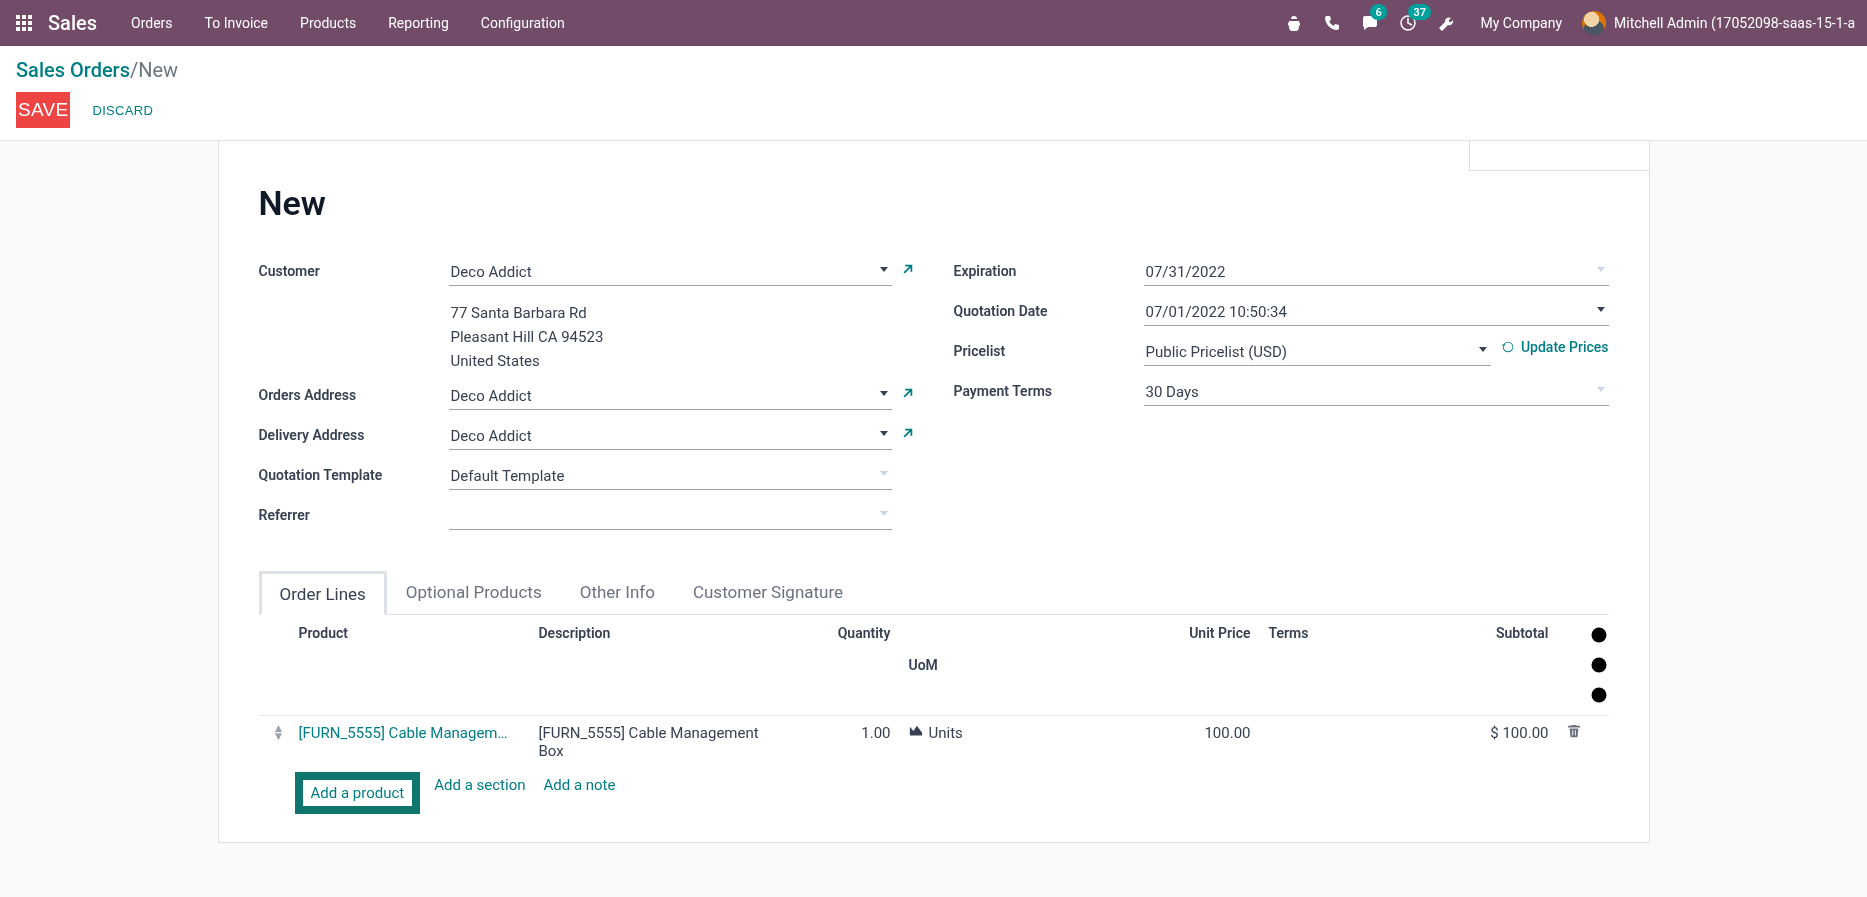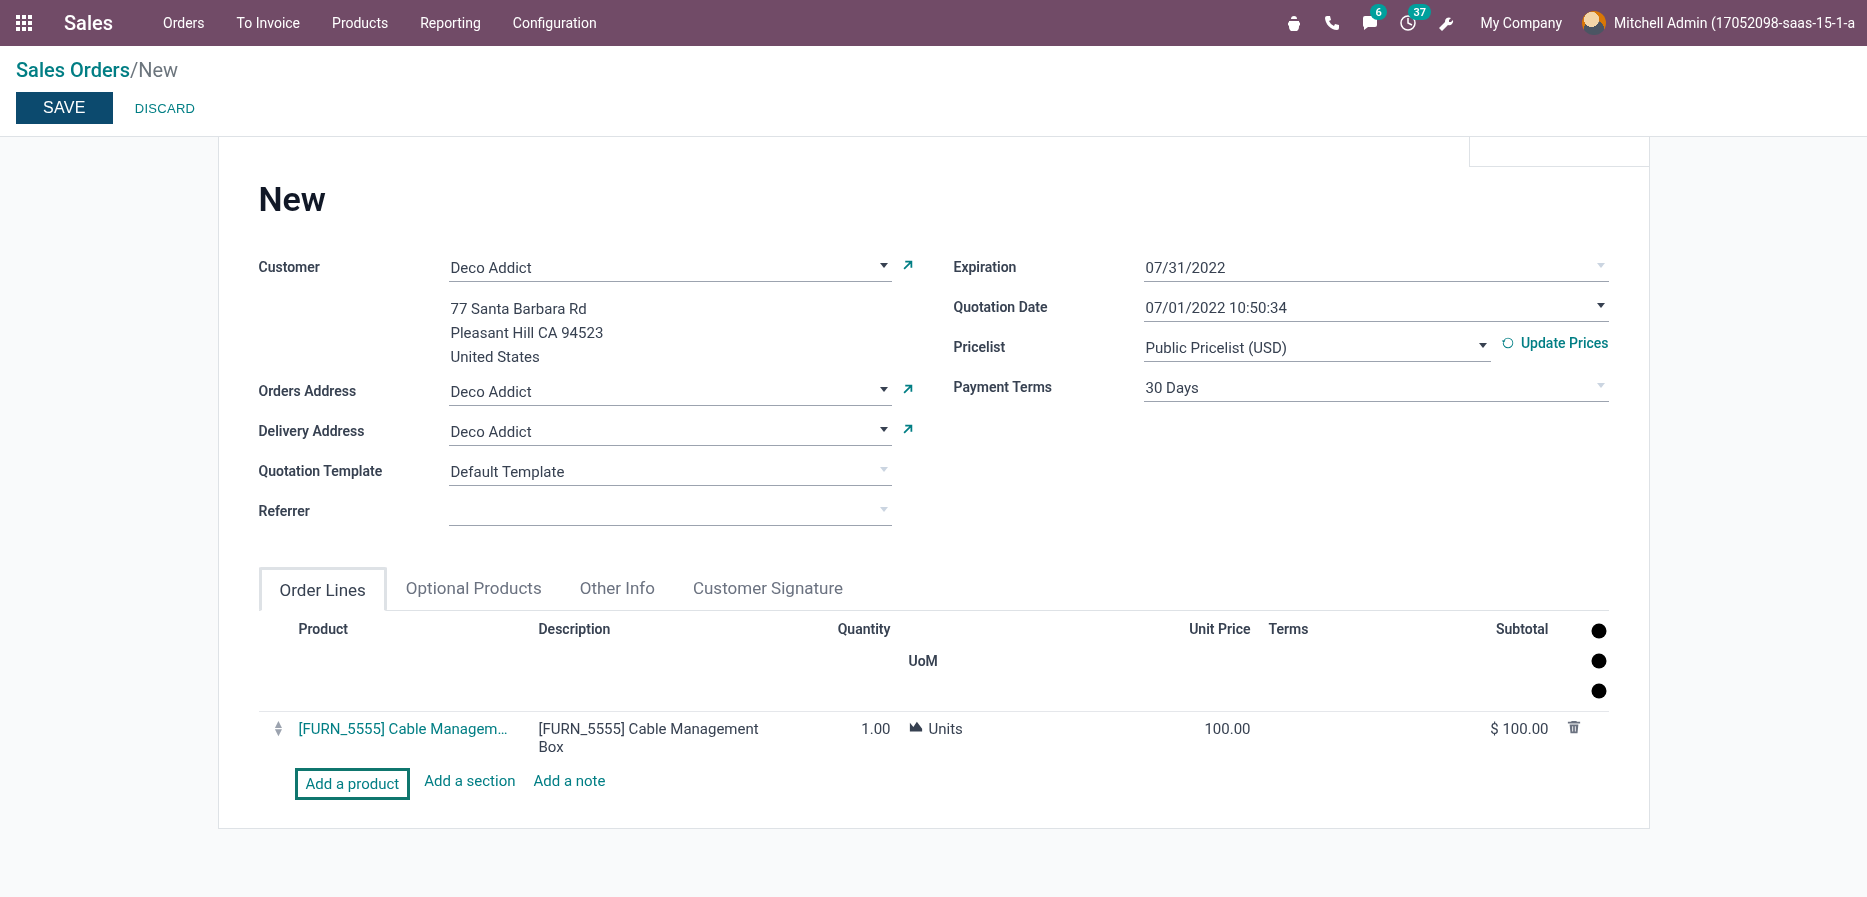--- a/index.html
+++ b/index.html
@@ -1,20 +1,20 @@
 <!DOCTYPE html>
 <html><head>
 <meta charset="utf-8">
 <style>
 * { box-sizing: border-box; margin: 0; padding: 0; }
 body { font-family: -apple-system, BlinkMacSystemFont, "Segoe UI", Roboto, Helvetica, Arial, sans-serif; font-size: 14px; color: #374151; background: #f9fafb; }
 
 
 .navbar { background: #714B67; color: #fff; display: flex; align-items: center; height: 46px; padding: 0 4px; }
-.navbar-left { display: flex; align-items: center; gap: 16px; }
+.navbar-left { display: flex; align-items: center; gap: 0; }
 .apps-btn { width: 40px; height: 46px; display: flex; align-items: center; justify-content: center; cursor: pointer; }
 .apps-grid { display: grid; grid-template-columns: repeat(3, 4px); grid-template-rows: repeat(3, 4px); gap: 2px; }
 .apps-grid span { background: #fff; width: 4px; height: 4px; }
 .navbar-brand { font-size: 20px; font-weight: 500; padding: 0 18px 0 4px; color: #fff; }
 .navbar-menu { display: flex; gap: 0; }
 .navbar-menu-item { padding: 0 16px; height: 28px; display: flex; align-items: center; color: #fff; cursor: pointer; font-size: 14px; }
 .navbar-right { margin-left: auto; display: flex; align-items: center; gap: 10px; padding-right: 8px; }
 .navbar-icon { width: 28px; height: 46px; display: flex; align-items: center; justify-content: center; cursor: pointer; position: relative; }
 .navbar-icon svg { width: 16px; height: 16px; fill: #fff; }
 .badge { position: absolute; top: 4px; left: 14px; background: #00A09D; color: #fff; font-size: 11px; font-weight: 600; border-radius: 10px; padding: 0 5px; min-width: 16px; height: 16px; display: flex; align-items: center; justify-content: center; }
@@ -23,21 +23,21 @@
 .avatar { width: 24px; height: 24px; border-radius: 50%; background: #d97706; background-image: radial-gradient(circle at 40% 35%, #f3d5a8 0%, #f3d5a8 35%, transparent 36%), radial-gradient(circle at 50% 80%, #4b5563 0%, #4b5563 45%, transparent 46%); }
 .user-name { color: #fff; font-size: 14px; white-space: nowrap; max-width: 260px; overflow: hidden; }
 
 
 .control-panel { background: #fff; border-bottom: 1px solid #dee2e6; padding: 8px 16px 12px 16px; }
 .breadcrumb { display: flex; align-items: baseline; gap: 0; font-size: 20px; margin-bottom: 10px; margin-top: 4px; }
 .breadcrumb-link { color: #017e84; cursor: pointer; font-weight: 500; }
 .breadcrumb-sep { color: #6c757d; }
 .breadcrumb-current { color: #6c757d; }
 .action-buttons { display: flex; gap: 8px; align-items: center; }
-.btn-primary { background: #0c4a6e; color: #fff; border: none; padding: 7px 27px; font-size: 16px; font-weight: 500; cursor: pointer; letter-spacing: 0.3px; }
+.btn-primary { background: #ef4444; color: #fff; border: none; padding: 7px 2px; font-size: 19px; font-weight: 500; cursor: pointer; letter-spacing: 0.3px; }
 .btn-secondary { background: transparent; color: #017e84; border: none; padding: 7px 14px; font-size: 13px; font-weight: 500; cursor: pointer; letter-spacing: 0.3px; }
 
 
 .form-wrap { padding: 0; display: flex; justify-content: center; }
 .form-sheet { background: #fff; border: 1px solid #dee2e6; border-top: none; width: 1432px; margin: 0; padding: 0 0 24px 0; position: relative; }
 .form-inner { padding: 24px 40px 0 40px; }
 .form-title { font-size: 34px; font-weight: 600; color: #111827; margin: 18px 0 36px 0; }
 
 .form-grid { display: flex; gap: 40px; }
 .form-col { flex: 1; }
@@ -74,21 +74,21 @@
 .col-subtotal { flex: 1; text-align: right; padding-right: 10px; }
 .col-trash { width: 30px; display: flex; align-items: center; justify-content: center; }
 .col-menu { width: 20px; display: flex; align-items: center; justify-content: center; cursor: pointer; }
 .product-link { color: #017e84; cursor: pointer; white-space: nowrap; overflow: hidden; text-overflow: ellipsis; }
 .drag-handle { color: #9ca3af; cursor: grab; font-size: 12px; line-height: 0.7; }
 .chart-icon svg { width: 14px; height: 14px; fill: #374151; }
 .trash-icon svg { width: 14px; height: 14px; fill: #6b7280; cursor: pointer; }
 
 .add-links-row { display: flex; gap: 18px; padding: 8px 0 8px 40px; }
 .add-link { color: #017e84; cursor: pointer; font-size: 15px; }
-.box-highlight { border: 3px solid #0f766e; padding: 4px 8px; margin: -4px -4px; }
+.box-highlight { border: 8px solid #0f766e; padding: 4px 8px; margin: -4px -4px; }
 
 .right-toolbar { position: absolute; top: 0; right: 0; width: 180px; height: 30px; border-left: 1px solid #dee2e6; border-bottom: 1px solid #dee2e6; }
 </style>
 </head>
 <body>
 
 <div class="navbar">
   <div class="navbar-left">
     <div class="apps-btn">
       <div class="apps-grid">

